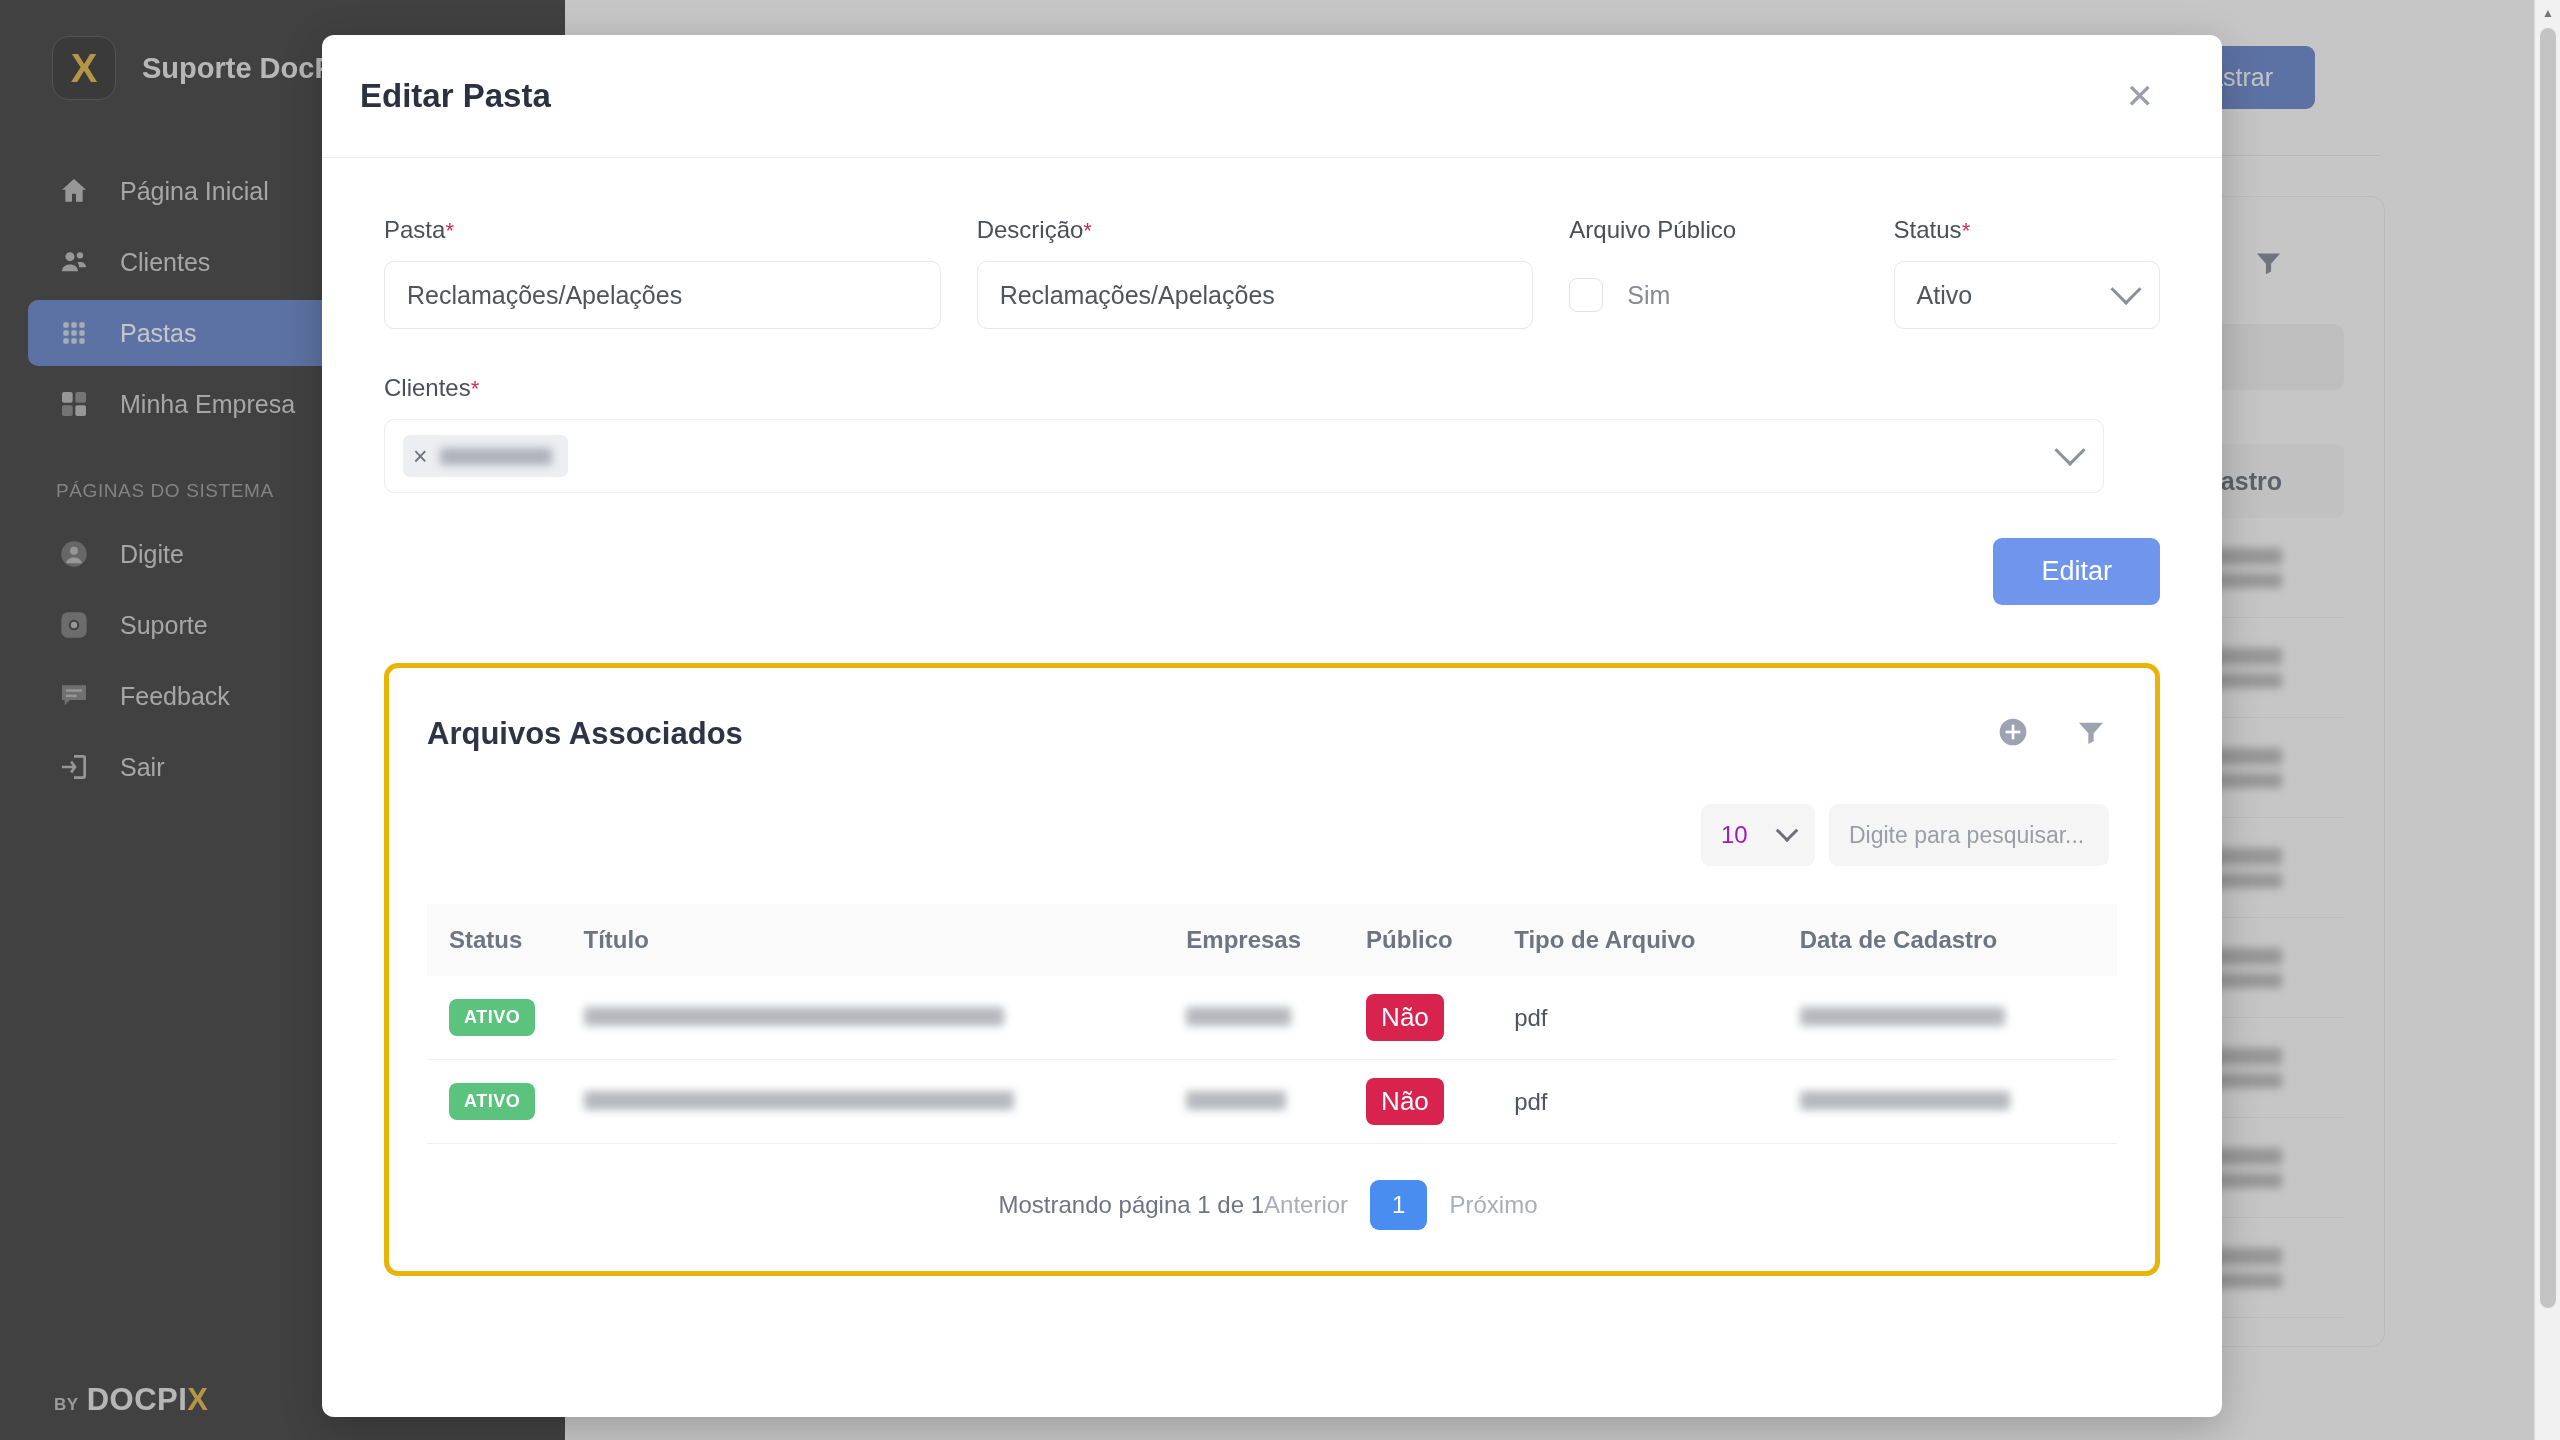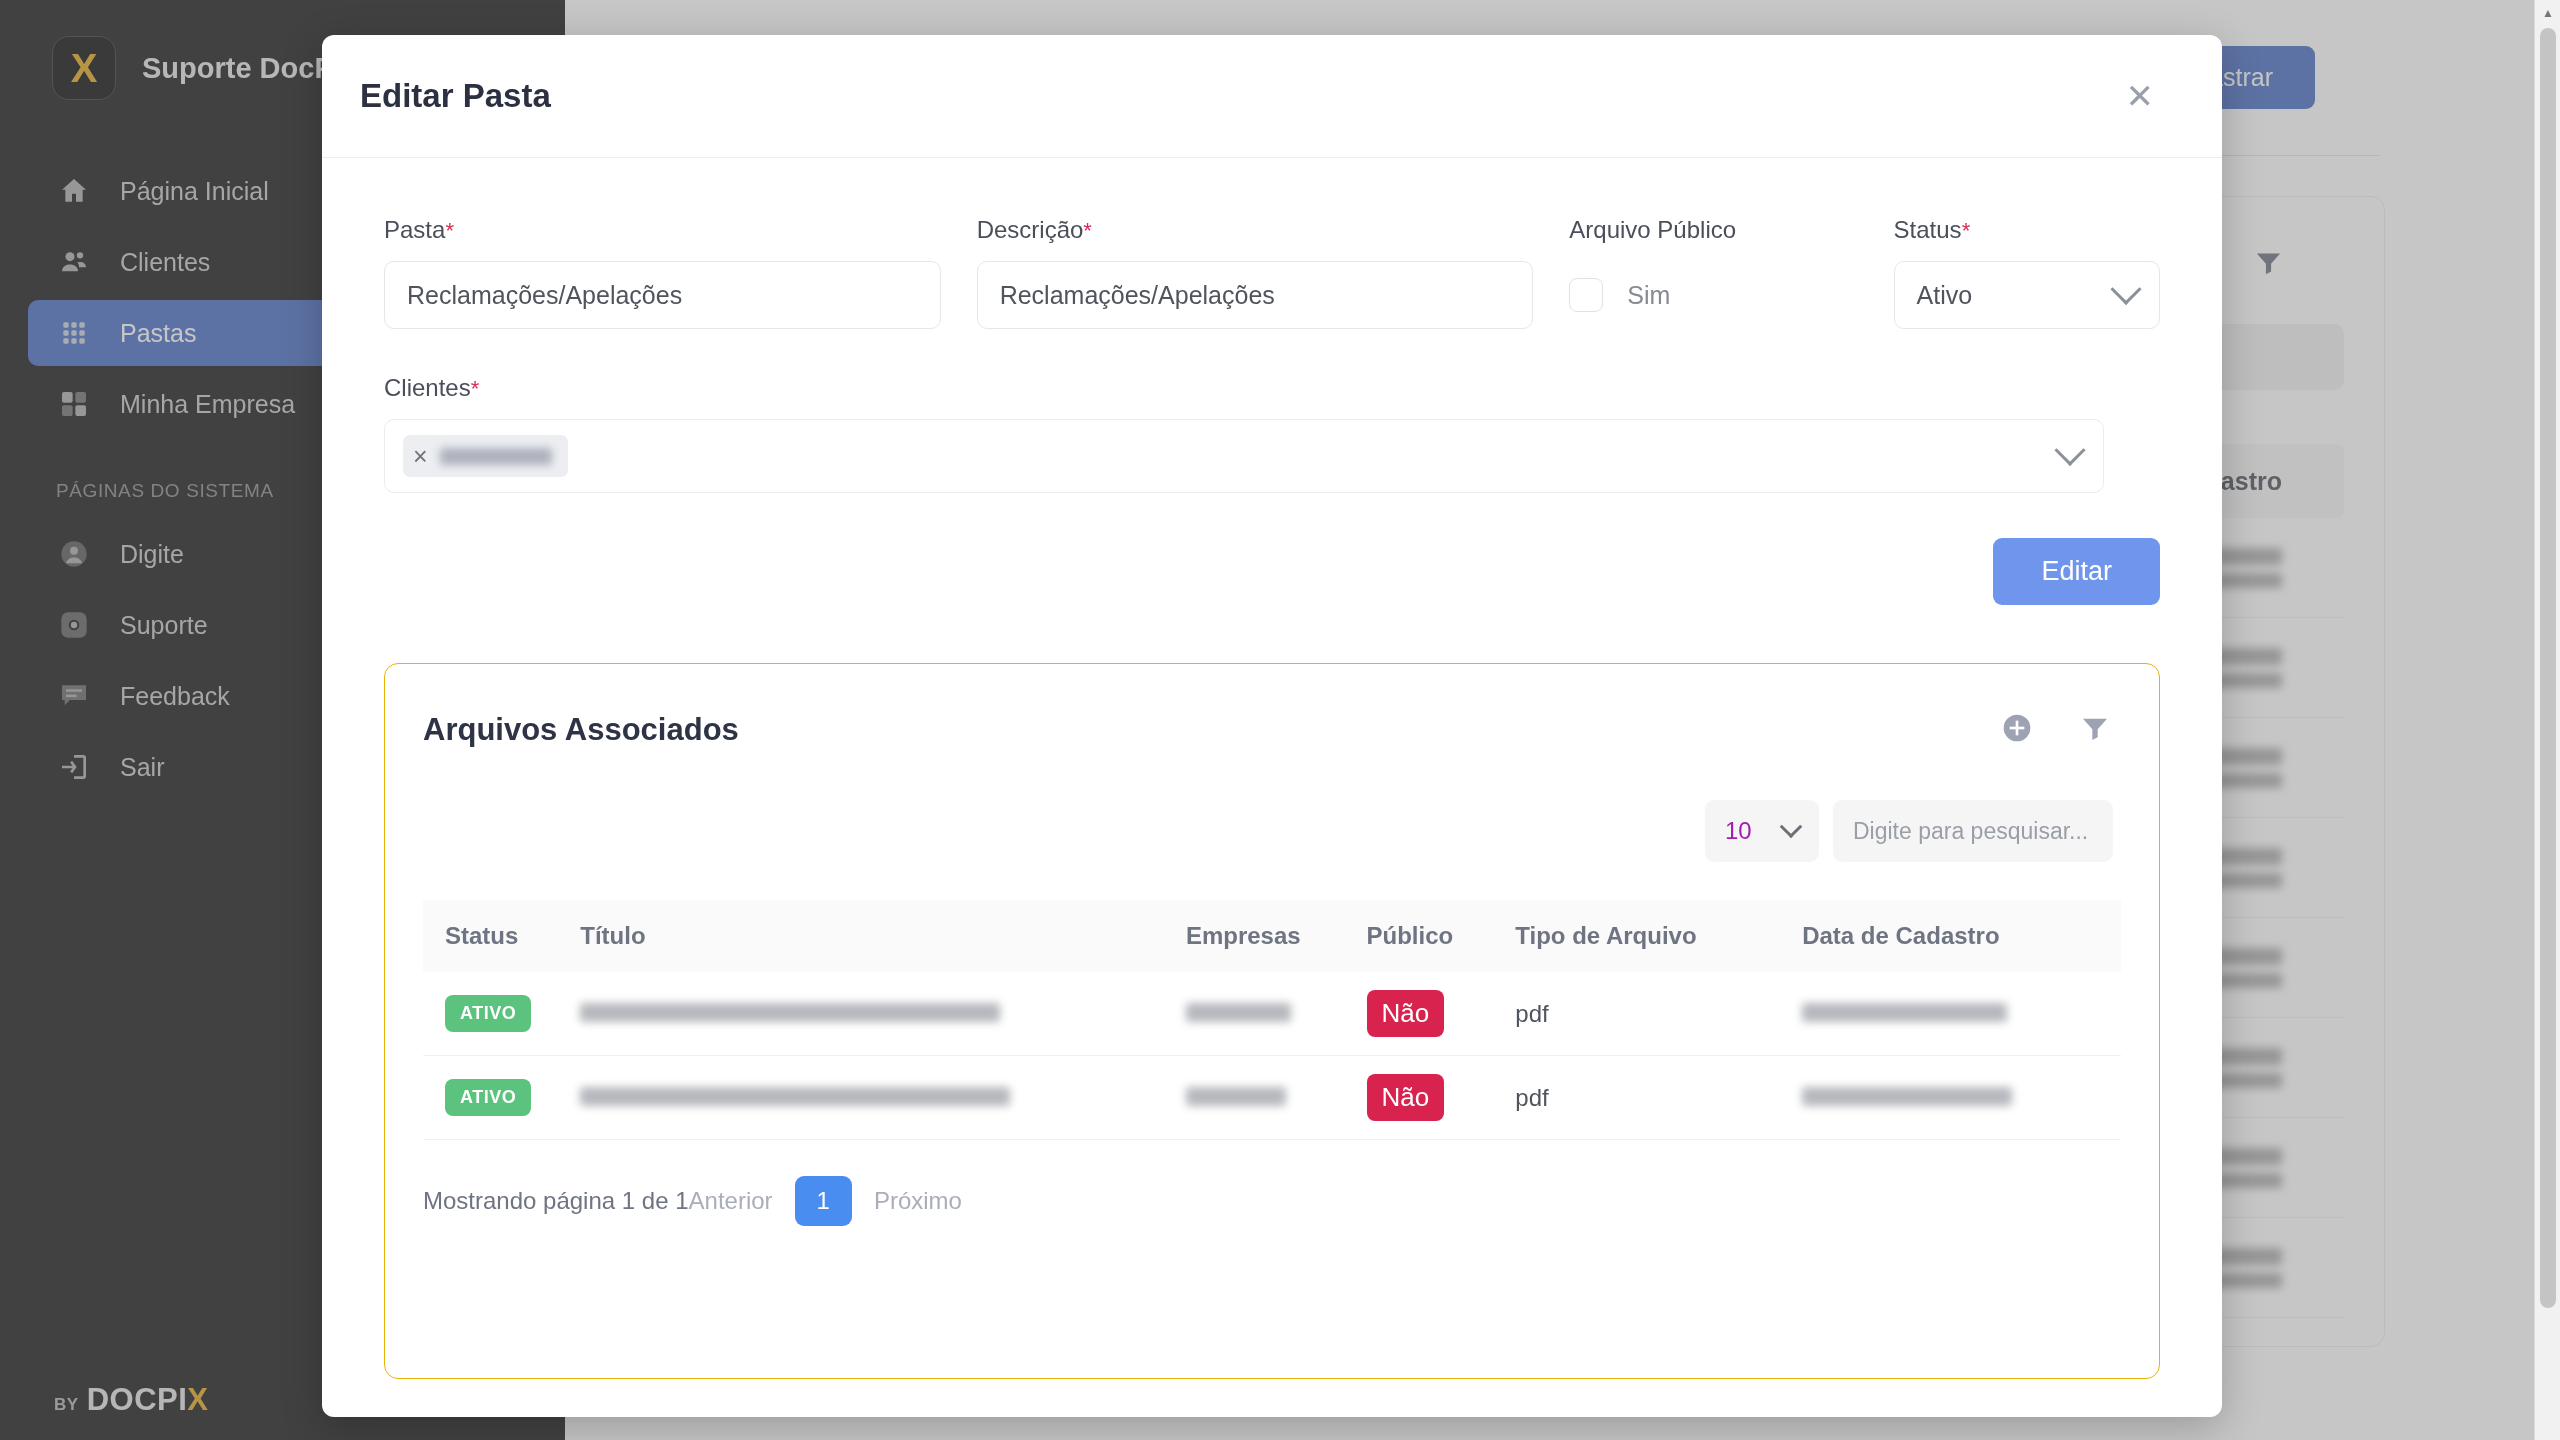--- a/index.html
+++ b/index.html
@@ -138,22 +138,22 @@
     display: flex; align-items: center; gap: 12px;
     background: #eceef1; border-radius: 7px; height: 42px; padding: 0 16px 0 10px;
   }
   .chip-x { font-size: 25px; color: #6f757e; line-height: 1; }
   .chip-text { width: 112px; height: 17px; background: #7b8190; border-radius: 3px; filter: blur(4px); opacity: .55; }
 
   .actions { display: flex; justify-content: flex-end; margin-top: 45px; }
   .btn-editar { background: #6f95ec; color: #fff; border: none; border-radius: 9px; font-size: 27px; padding: 18px 48px; font-family: inherit; }
 
   .card {
-    margin-top: 58px; border: 1px solid #eab308; border-radius: 14px;
-    padding: 0 38px 0 38px; height: 716px; position: relative;
+    margin-top: 58px; border: 5px solid #eab308; border-radius: 14px;
+    padding: 0 38px 0 38px; height: 613px; position: relative;
   }
   .card-head { display: flex; align-items: center; justify-content: space-between; padding-top: 48px; }
   .card-title { font-size: 31px; font-weight: bold; color: #2e3445; }
   .card-icons { display: flex; align-items: center; gap: 46px; padding-right: 10px; }
   .icon-plus svg, .icon-filter svg { width: 32px; height: 32px; fill: #9ea3b3; }
 
   .card-controls { display: flex; justify-content: flex-end; gap: 14px; margin-top: 52px; padding-right: 8px; }
   .perpage {
     width: 114px; height: 62px; background: #f5f5f6; border-radius: 9px;
     display: flex; align-items: center; justify-content: space-between; padding: 0 20px;
@@ -185,21 +185,21 @@
     display: inline-block; background: #5bc37d; color: #fff;
     font-size: 18px; font-weight: bold; letter-spacing: .5px;
     border-radius: 8px; padding: 8px 15px;
   }
   .badge-nao {
     display: inline-block; background: #d8234f; color: #fff;
     font-size: 26px; border-radius: 8px; padding: 8px 15px;
   }
   .blur-text { display: inline-block; height: 19px; background: #6d727c; border-radius: 3px; filter: blur(4.5px); opacity: .5; }
 
-  .card-foot { display: flex; align-items: center; justify-content: flex-start; padding: 36px 8px 0 0; }
+  .card-foot { display: flex; align-items: center; justify-content: center; padding: 36px 8px 0 0; }
   .foot-left { font-size: 24px; color: #6e7482; }
   .foot-right { display: flex; align-items: center; gap: 22px; font-size: 24px; color: #a9aeb8; }
   .page-num { background: #4a8df0; color: #fff; border-radius: 9px; padding: 11px 22px; font-size: 24px; }
 </style>
 </head>
 <body>
 
 <div id="root">
 
   <div class="app">

